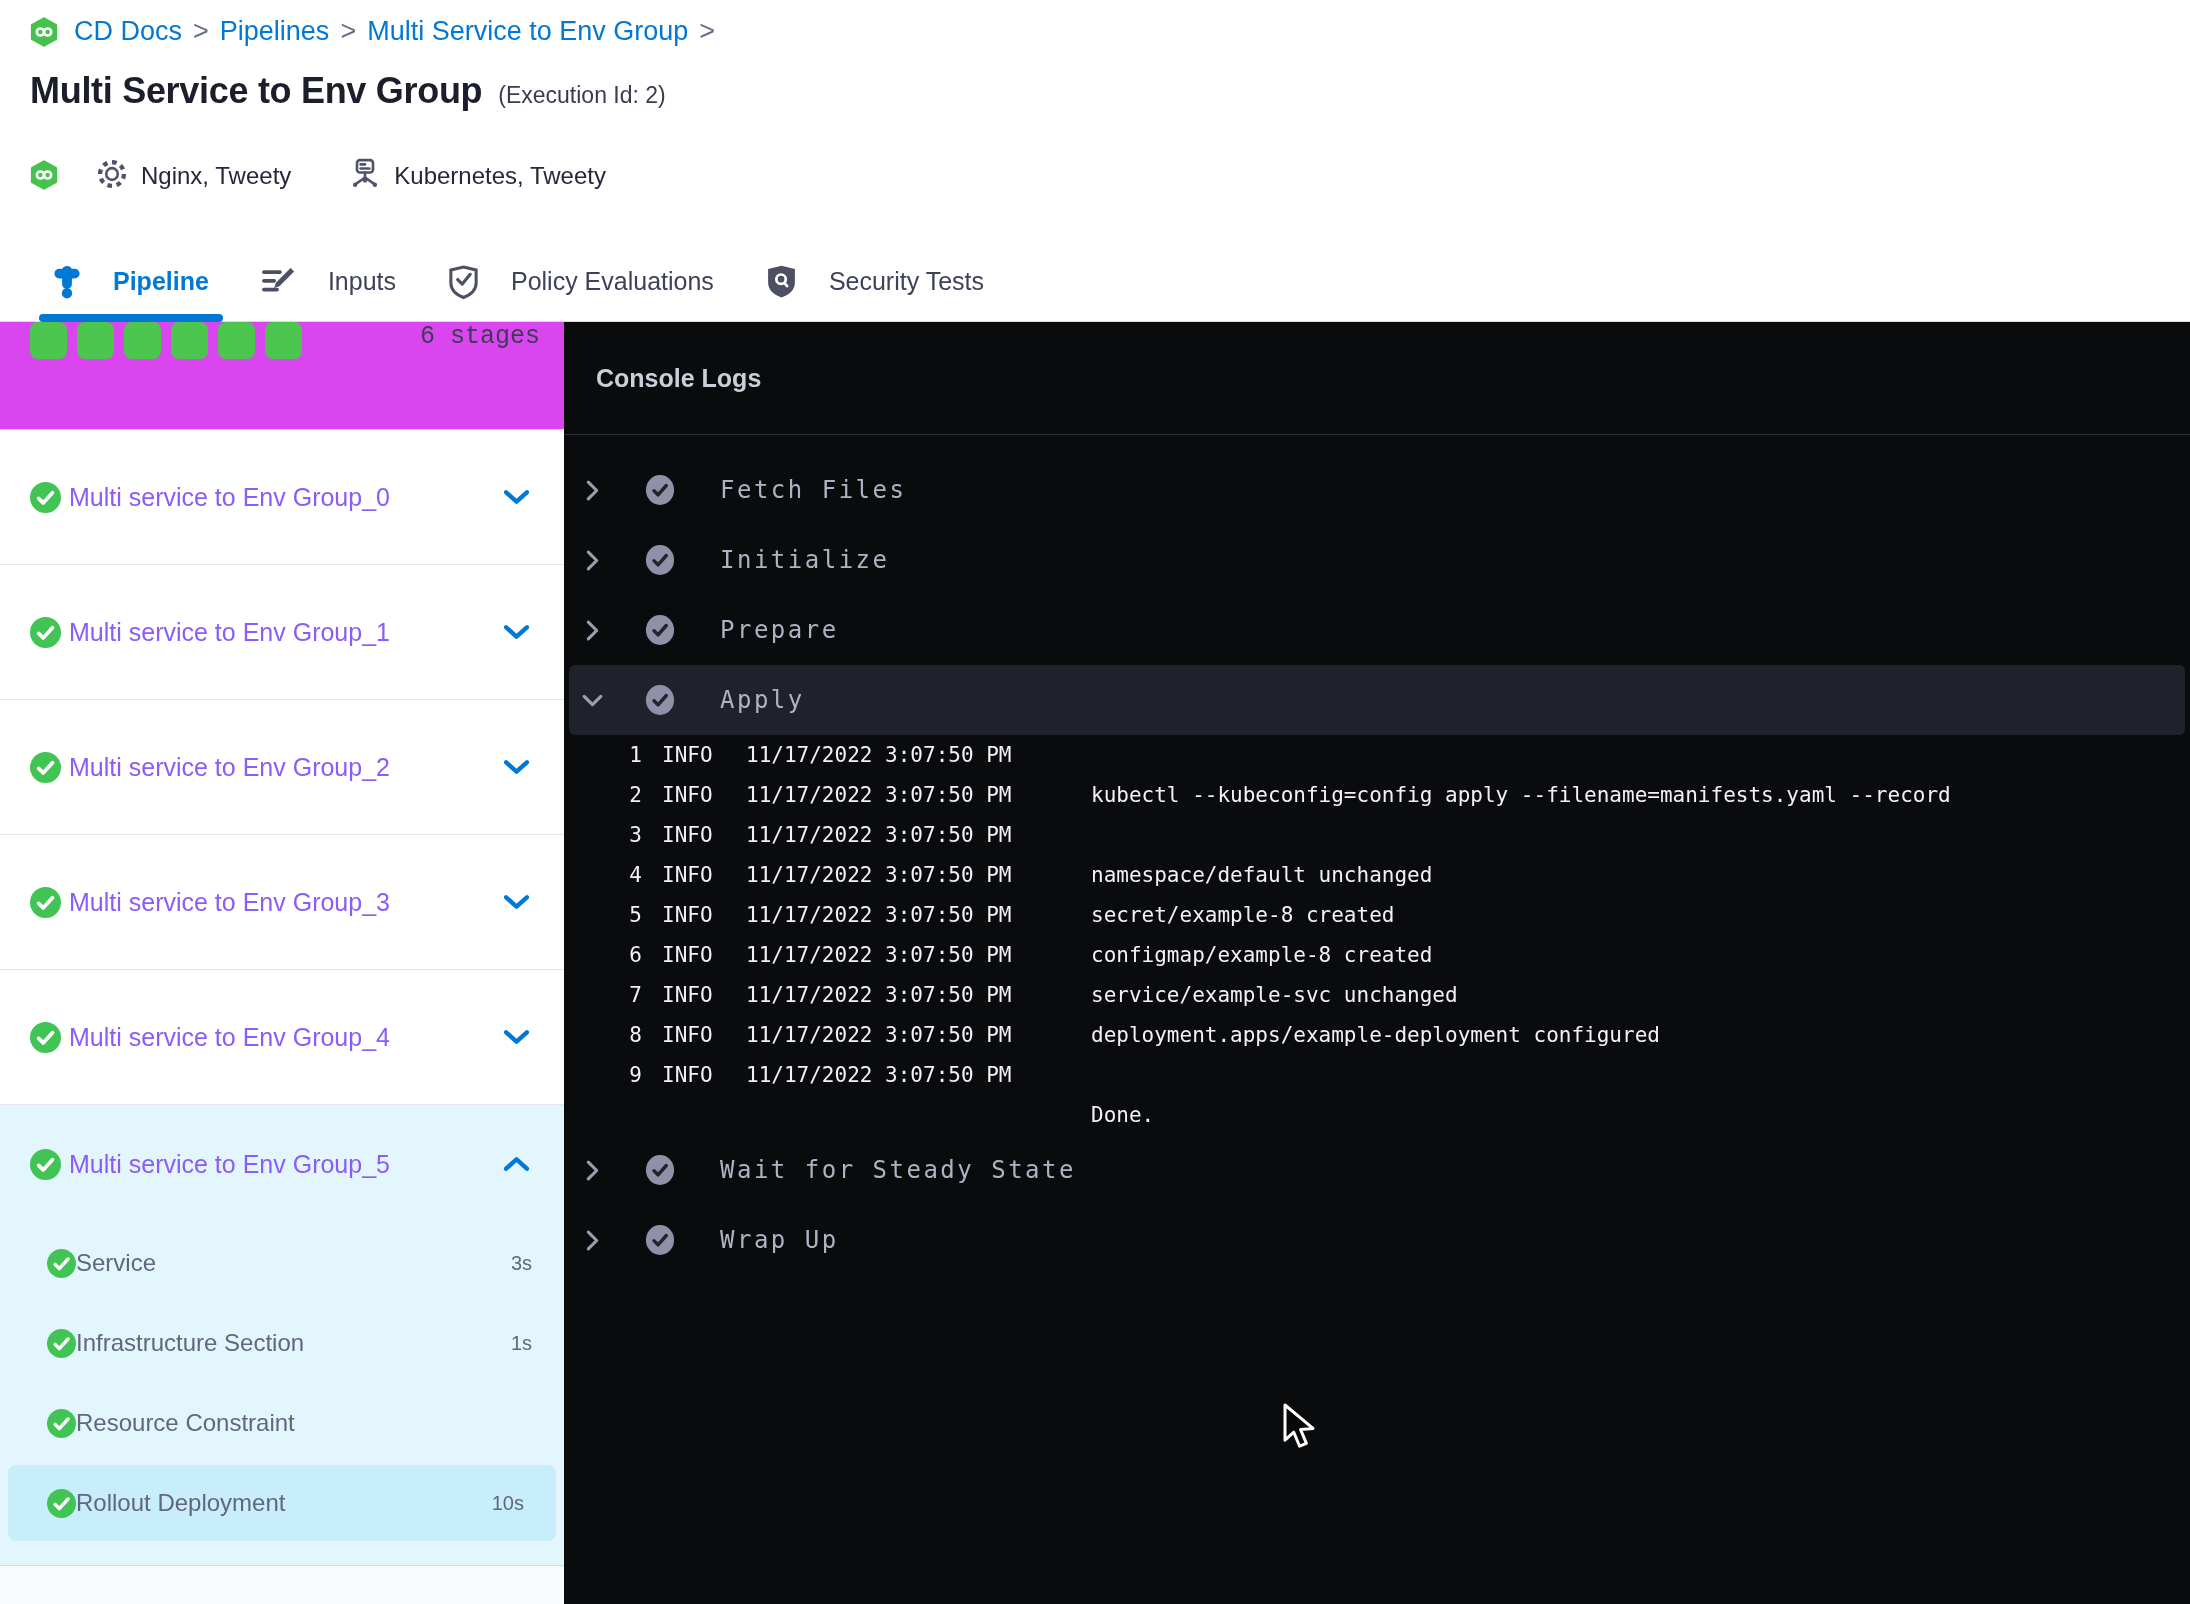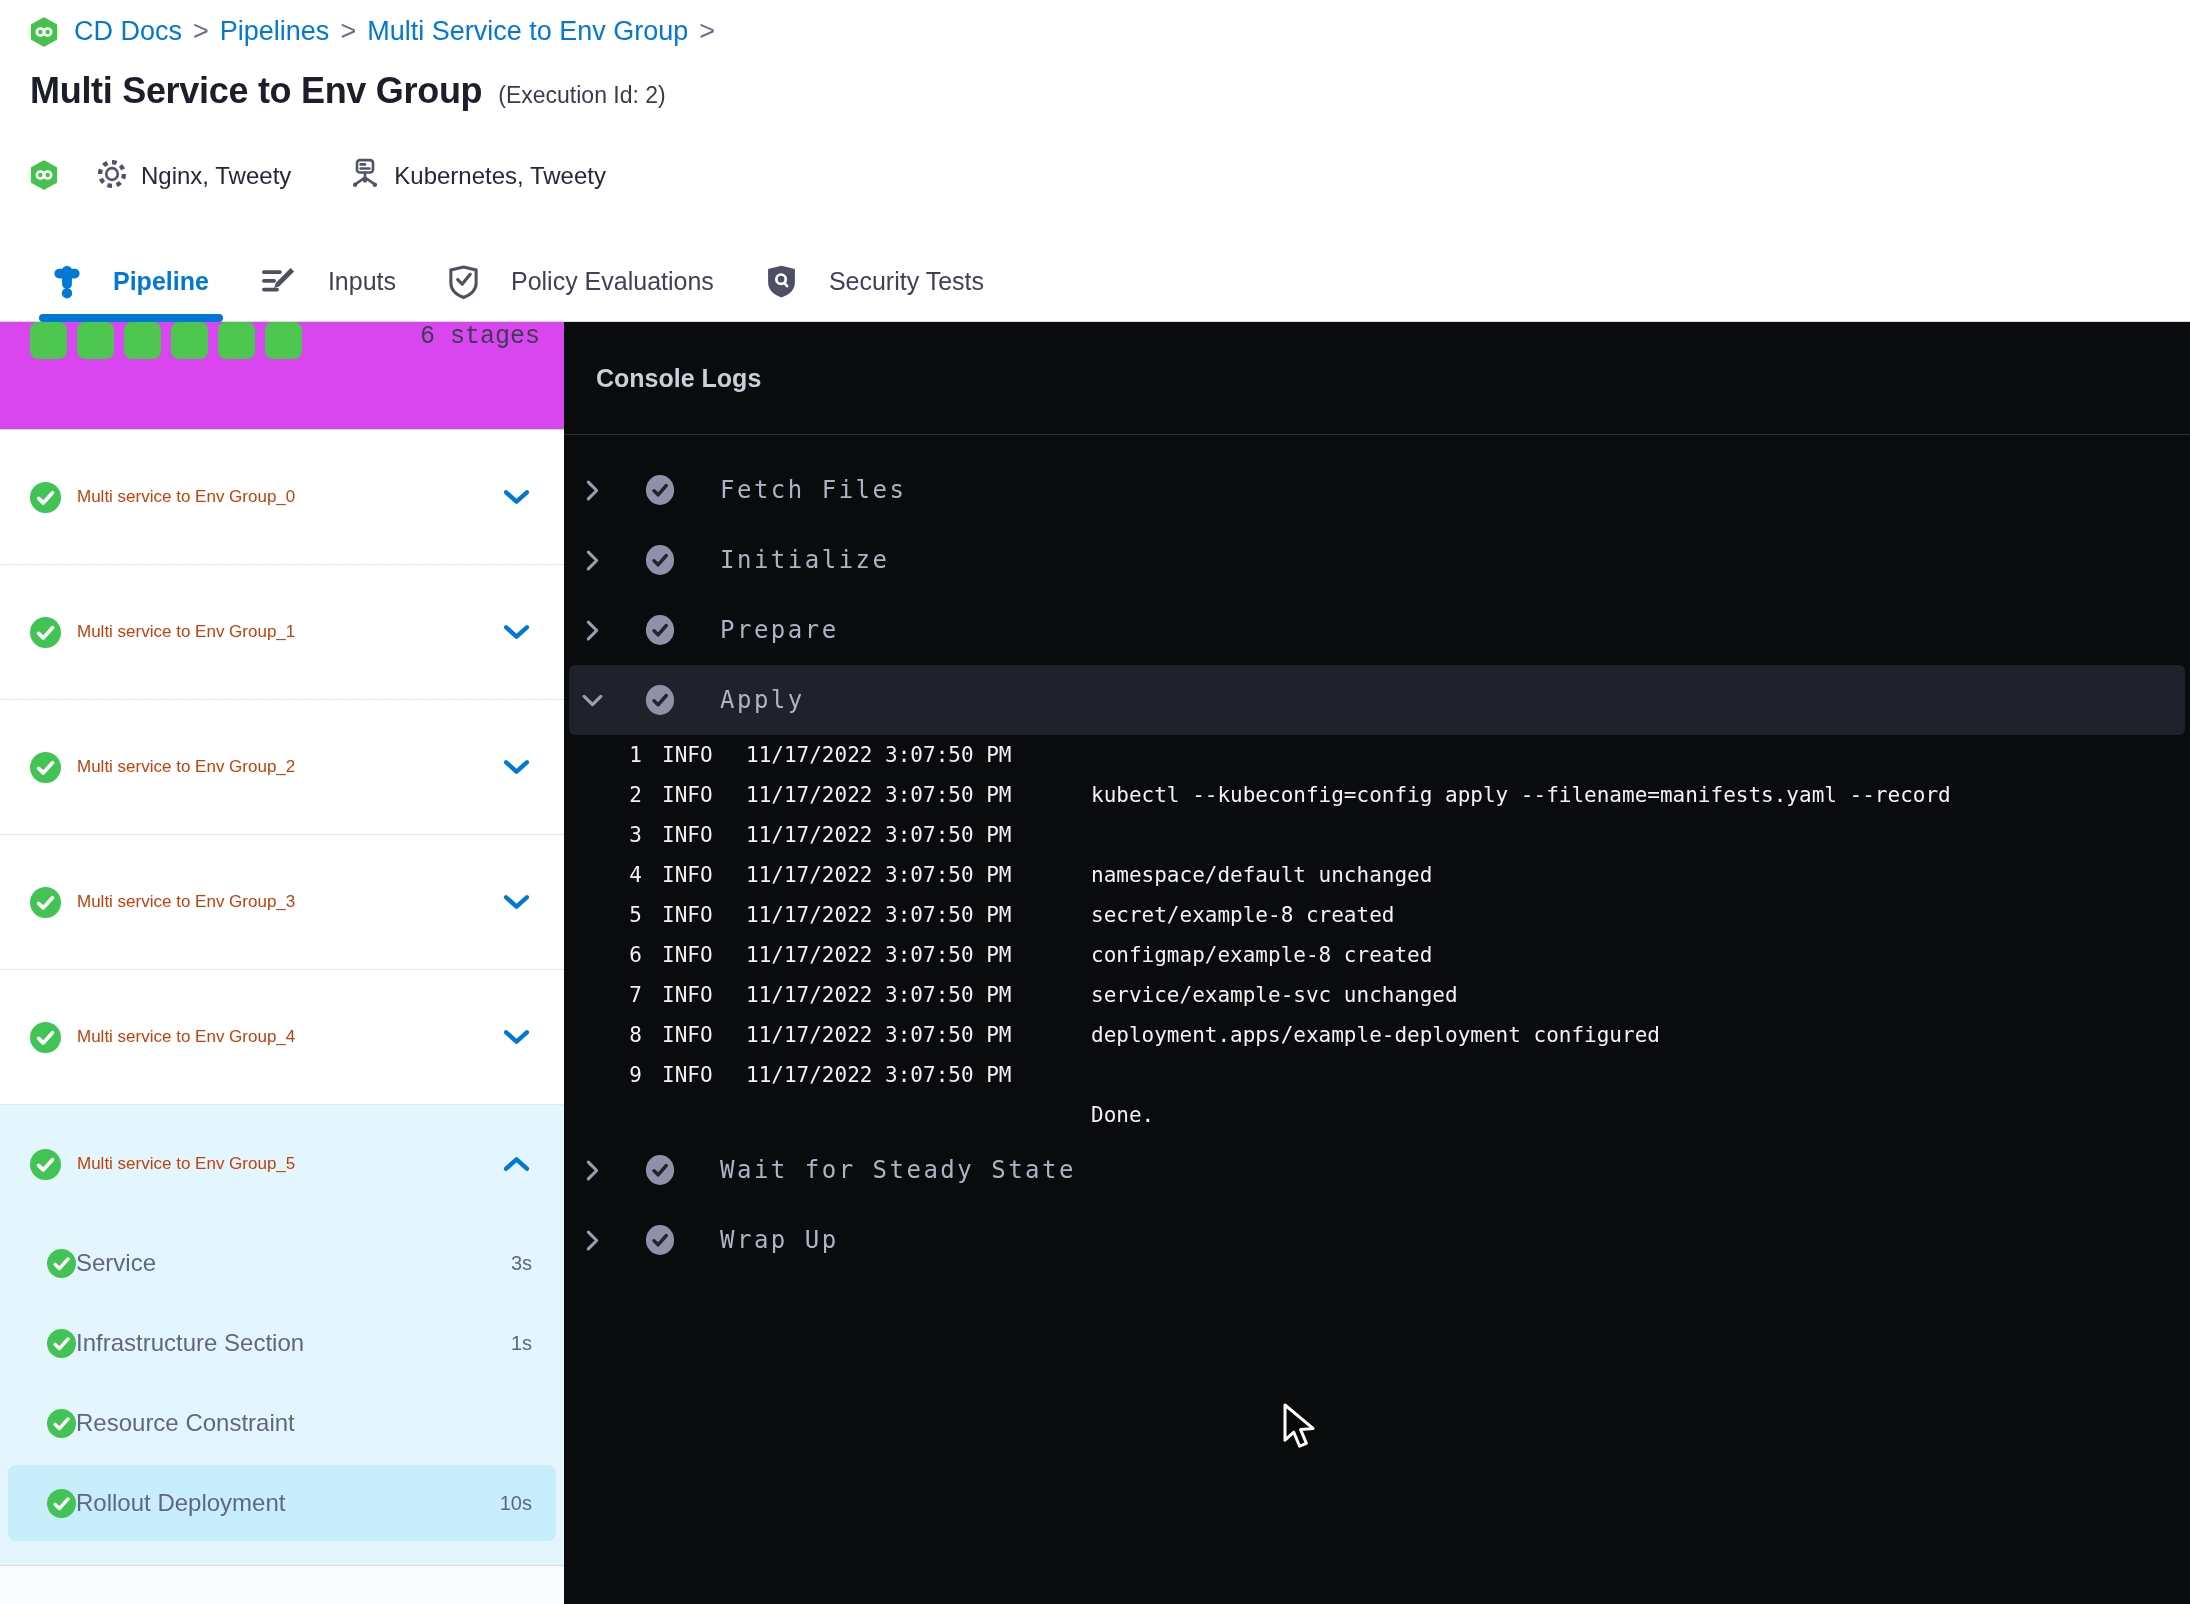--- a/index.html
+++ b/index.html
@@ -27,29 +27,29 @@
   .tab.active { color:#0278d5; font-weight:bold; }
   .tab.active::after { content:""; position:absolute; left:-14px; right:-14px; bottom:-1px; height:8px; border-radius:5px; background:#0278d5; }
   
   .content { display:flex; height:1282px; }
   .sidebar { width:564px; display:flex; flex-direction:column; background:#fff; }
   .progress-head { height:108px; background:#d946ef; border-bottom:1px solid #d8d9e3; display:flex; align-items:flex-start; padding:0 24px 0 30px; flex:none;font-family:Liberation Mono, monospace; }
   .squares { display:flex; gap:10px; flex:1; }
   .square { width:37px; height:37px; border-radius:8px; background:#4cc64f; }
   .stage-count { font-size:25px; color:#3c3d52; }
   .stage-row { height:135px; border-bottom:1px solid #e6e7ee; display:flex; align-items:center; padding:0 34px 0 30px; background:#fff; cursor:pointer; flex:none; }
-  .stage-label { flex:1; margin-left:16px; font-size:17px; color:#c2410c; }
+  .stage-label { flex:1; margin-left:8px; font-size:25px; color:#8b5cf6; }
   .chev { display:flex; }
   .chev.up svg { transform:rotate(180deg); }
   .stage-expanded { background:#e4f6fd; padding-bottom:22px; border-bottom:1px solid #d8d9e3; flex:none; }
   .stage-expanded .stage-row { background:transparent; border-bottom:none; height:118px; }
   .step-row { height:80px; display:flex; align-items:center; padding:0 32px 0 47px; cursor:pointer; }
   .step-label { flex:1; margin-left:0; font-size:24px; color:#62667f; }
   .step-time { font-size:20px; color:#62667f; }
-  .step-row.selected { background:#c8edfb; border-radius:8px; margin:2px 8px; height:76px; padding-left:39px; padding-right:24px; }
+  .step-row.selected { background:#c8edfb; border-radius:8px; margin:2px 8px; height:76px; padding-left:39px; padding-right:32px; }
   .sidebar-filler { flex:1; background:#fafbfc; }
   
   .console { flex:1; background:#0a0b0d; font-family:"DejaVu Sans Mono", monospace; overflow:hidden; }
   .console-head { height:113px; border-bottom:1px solid #2e3038; display:flex; align-items:center; padding-left:32px; font-family:"Liberation Sans", sans-serif; font-weight:bold; font-size:25px; color:#ccced9; }
   .console-body { padding-top:20px; }
   .csec { height:70px; display:flex; align-items:center; padding-left:21px; color:#b0b2c4; cursor:pointer; }
   .csec .cchev { width:16px; display:flex; }
   .csec .cchev.open svg { transform:rotate(90deg); }
   .csec .ccheck { margin-left:44px; display:flex; }
   .csec-label { margin-left:45px; font-size:24px; letter-spacing:2.5px; }

